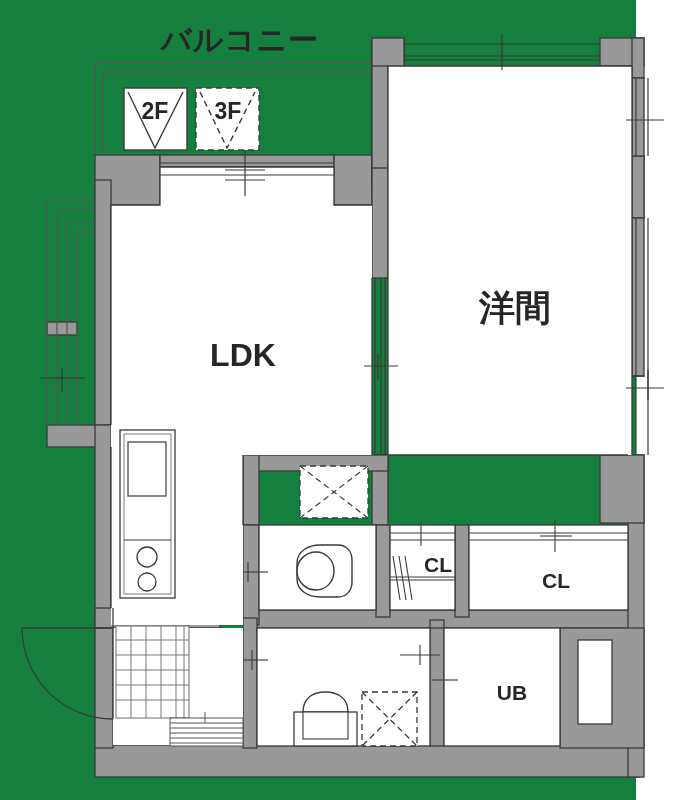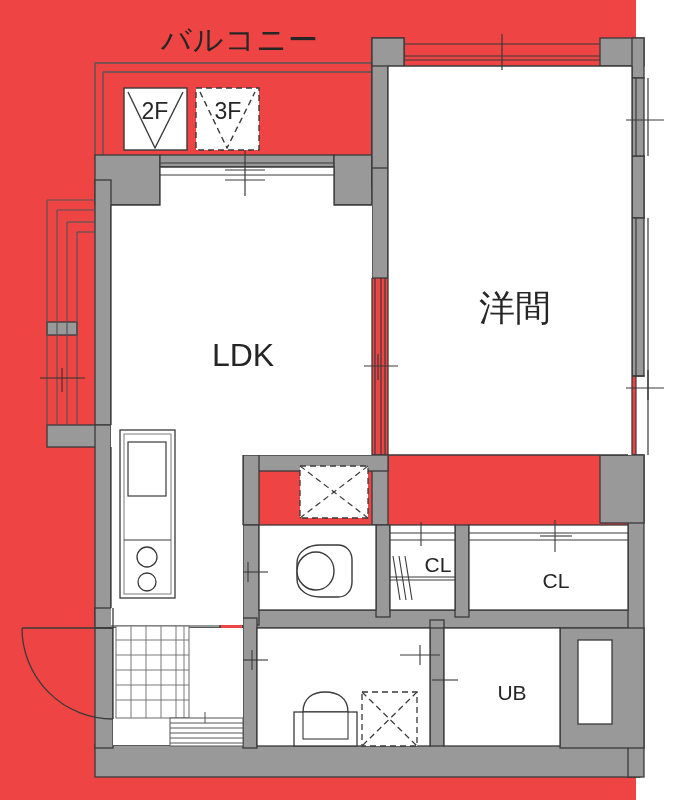--- a/index.html
+++ b/index.html
@@ -1,21 +1,21 @@
 <!DOCTYPE html>
 <html><head>
 <meta charset="utf-8">
 <style>
   html,body{margin:0;padding:0;background:#ffffff;}
   body{
     width:686px;height:800px;
     font-family:"Liberation Sans","DejaVu Sans",sans-serif;
     overflow:hidden;
   }
-  #plan-root{position:relative;width:636px;height:800px;background:#ef4444;}
+  #plan-root{position:relative;width:636px;height:800px;background:#15803d;font-weight:bold;}
   svg{display:block;}
   text{font-family:"Liberation Sans","DejaVu Sans",sans-serif;fill:#262626;}
 </style>
 </head>
 <body>
 
 <div id="plan-root">
 
 <svg width="686" height="800" viewBox="0 0 686 800">
 

